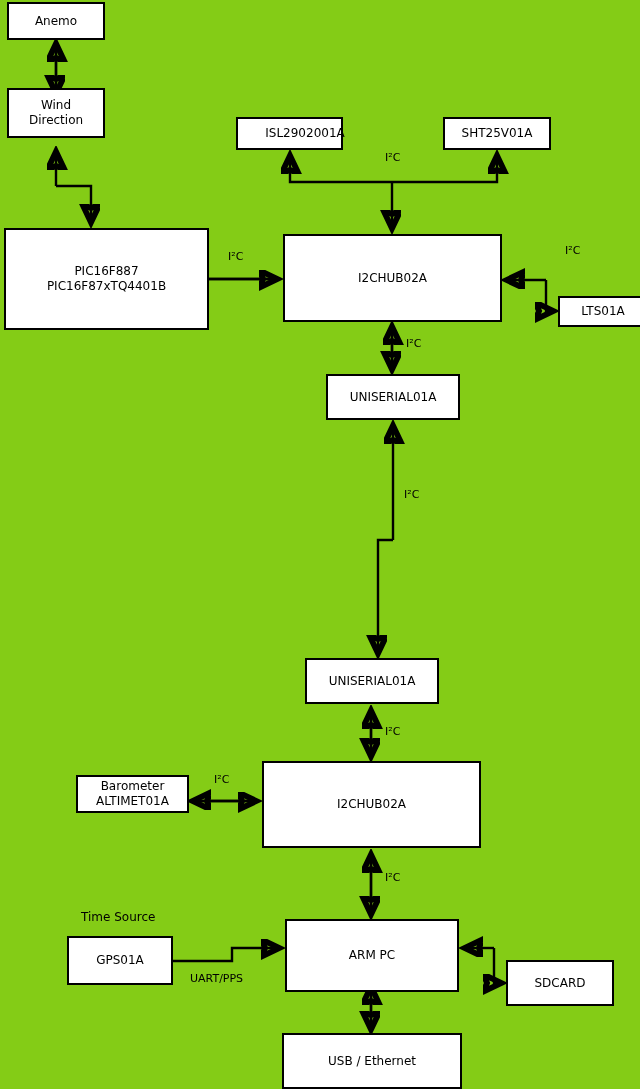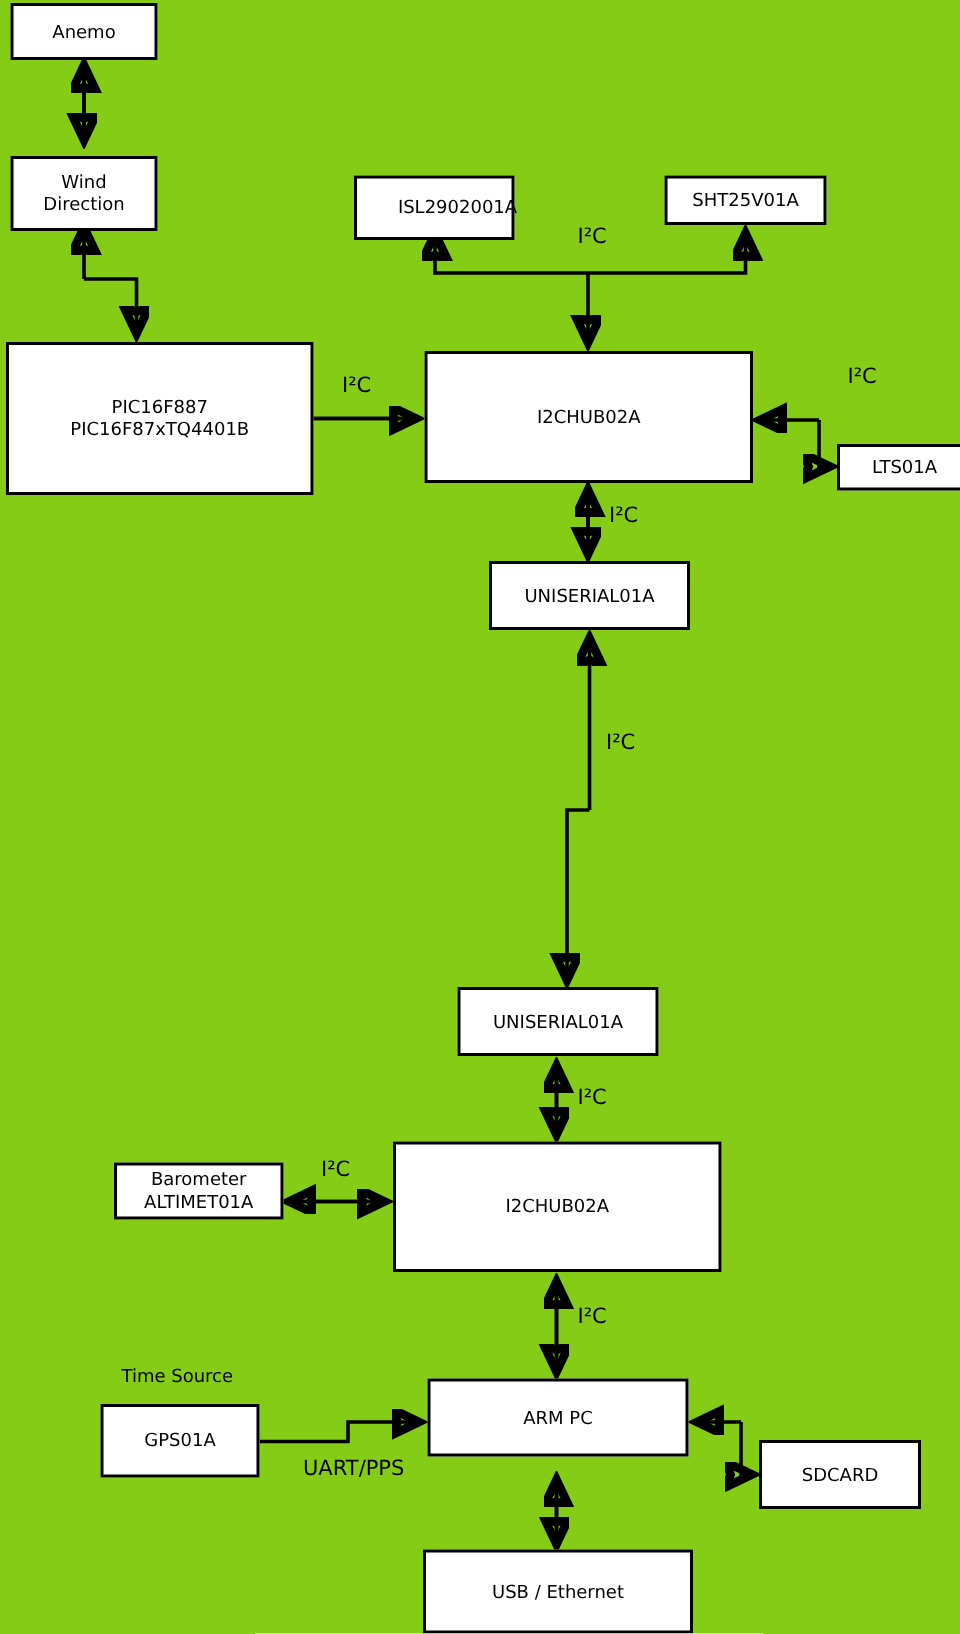--- a/index.html
+++ b/index.html
@@ -26,21 +26,21 @@
     text-align: center;
     color: #000000;
     font-size: 12px;
     line-height: 15px;
     z-index: 3;
   }
   .node .lbl { white-space: pre-line; }
   .edge-label {
     position: absolute;
     color: #000000;
-    font-size: 14px;
+    font-size: 11px;
     line-height: 12px;
     white-space: nowrap;
     z-index: 4;
     background: transparent;
   }
   .free-label {
     position: absolute;
     color: #000000;
     font-size: 12px;
     line-height: 14px;
@@ -111,31 +111,31 @@
     <path d="M494,948 L494,983 L501,983" marker-end="url(#ah)"></path>
 
     <line x1="371" y1="986" x2="371" y2="1029" marker-end="url(#ah)"></line>
     <line x1="371" y1="1029" x2="371" y2="987" marker-end="url(#ah)"></line>
   </svg>
 
   <div class="node" style="left:7px; top:2px; width:98px; height:38px;">
     <span class="lbl">Anemo</span>
   </div>
 
-  <div class="node" style="left:7px; top:104px; width:98px; height:50px;">
+  <div class="node" style="left:7px; top:88px; width:98px; height:50px;">
     <span class="lbl">Wind
 Direction</span>
   </div>
 
   <div class="node" style="left:4px; top:228px; width:205px; height:102px;">
     <span class="lbl">PIC16F887
 PIC16F87xTQ4401B</span>
   </div>
 
-  <div class="node" style="left:236px; top:117px; width:107px; height:43px;padding-left:31px;">
+  <div class="node" style="left:236px; top:117px; width:107px; height:33px;padding-left:31px;">
     <span class="lbl">ISL2902001A</span>
   </div>
 
   <div class="node" style="left:443px; top:117px; width:108px; height:33px;">
     <span class="lbl">SHT25V01A</span>
   </div>
 
   <div class="node" style="left:283px; top:234px; width:219px; height:88px;">
     <span class="lbl">I2CHUB02A</span>
   </div>
@@ -158,37 +158,37 @@
 
   <div class="node" style="left:76px; top:775px; width:113px; height:38px;">
     <span class="lbl">Barometer
 ALTIMET01A</span>
   </div>
 
   <div class="node" style="left:67px; top:936px; width:106px; height:49px;">
     <span class="lbl">GPS01A</span>
   </div>
 
-  <div class="node" style="left:285px; top:919px; width:174px; height:52px;align-items:center;">
+  <div class="node" style="left:285px; top:919px; width:174px; height:73px;align-items:center;">
     <span class="lbl">ARM PC</span>
   </div>
 
   <div class="node" style="left:282px; top:1033px; width:180px; height:56px;">
     <span class="lbl">USB / Ethernet</span>
   </div>
 
   <div class="node" style="left:506px; top:960px; width:108px; height:46px;">
     <span class="lbl">SDCARD</span>
   </div>
 
   <div class="edge-label" style="left:385px; top:152px;">I²C</div>
   <div class="edge-label" style="left:228px; top:251px;">I²C</div>
   <div class="edge-label" style="left:565px; top:245px;">I²C</div>
   <div class="edge-label" style="left:406px; top:338px;">I²C</div>
   <div class="edge-label" style="left:404px; top:489px;">I²C</div>
   <div class="edge-label" style="left:385px; top:726px;">I²C</div>
   <div class="edge-label" style="left:214px; top:774px;">I²C</div>
   <div class="edge-label" style="left:385px; top:872px;">I²C</div>
-  <div class="edge-label" style="left:190px; top:973px;margin-left:12px;">UART/PPS</div>
+  <div class="edge-label" style="left:190px; top:973px;">UART/PPS</div>
 
   <div class="free-label" style="left:81px; top:910px;">Time Source</div>
 
 </div>
 
 </body></html>

